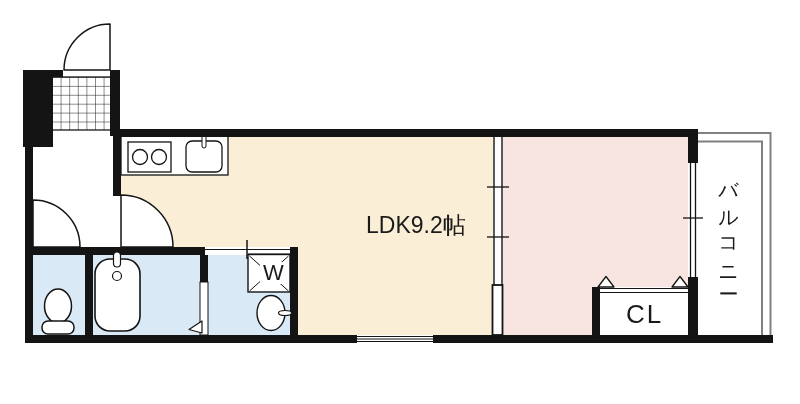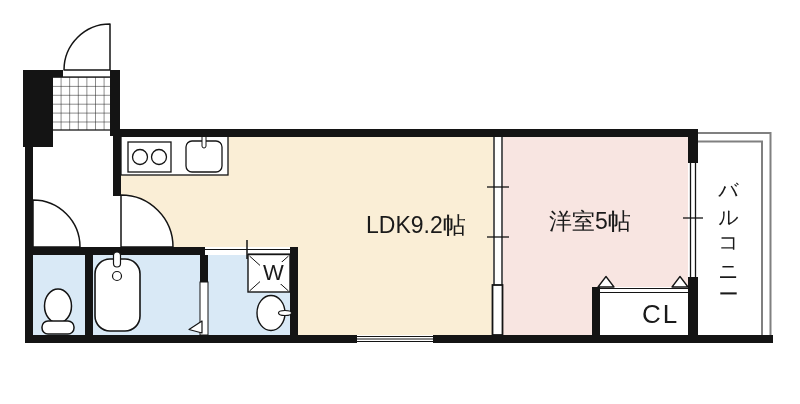--- a/index.html
+++ b/index.html
@@ -2,21 +2,21 @@
 <html><head>
 <meta charset="utf-8">
 <style>
   html,body{margin:0;padding:0;background:#ffffff;}
   #stage{position:relative;width:800px;height:404px;background:#ffffff;overflow:hidden;
          font-family:"Liberation Sans","DejaVu Sans",sans-serif;color:#1a1a1a;}
   #plan-svg{position:absolute;left:0;top:0;}
   .label{position:absolute;color:#1a1a1a;white-space:nowrap;line-height:1;}
   .label-ldk{left:326px;top:214px;font-size:23px;margin-left:40px;}
   .label-bedroom{left:549px;top:210px;font-size:23px;}
-  .label-cl{left:626px;top:301px;font-size:26px;letter-spacing:2px;margin-left:16px;}
+  .label-cl{left:626px;top:301px;font-size:26px;letter-spacing:2px;}
   .label-washer{left:260px;top:262px;font-size:22px;background:#ffffff;padding:0 3px;}
   .label-balcony{left:719px;top:168px;font-size:20px;writing-mode:vertical-rl;
                  text-orientation:upright;letter-spacing:6px;}
   .wall{fill:#141414;}
   .thin{stroke:#141414;fill:none;}
 </style>
 </head>
 <body>
 
 <div id="stage">
@@ -137,17 +137,16 @@
     <ellipse cx="285" cy="313" rx="6.5" ry="2.5" fill="#ffffff" stroke="#141414" stroke-width="1.2"></ellipse>
   </g>
   <g>
     <rect x="248" y="254.5" width="42" height="37.5" fill="#ffffff" stroke="#141414" stroke-width="1.4"></rect>
     <line x1="249.5" y1="256" x2="288.5" y2="291" class="thin" stroke-width="1"></line>
     <line x1="288.5" y1="256" x2="249.5" y2="291" class="thin" stroke-width="1"></line>
   </g>
 </svg>
 
   <div class="label label-ldk">LDK9.2帖</div>
-  <div class="label label-bedroom">洋室5帖</div>
   <div class="label label-cl">CL</div>
   <div class="label label-washer">W</div>
   <div class="label label-balcony">バルコニー</div>
 </div>
 
 </body></html>

